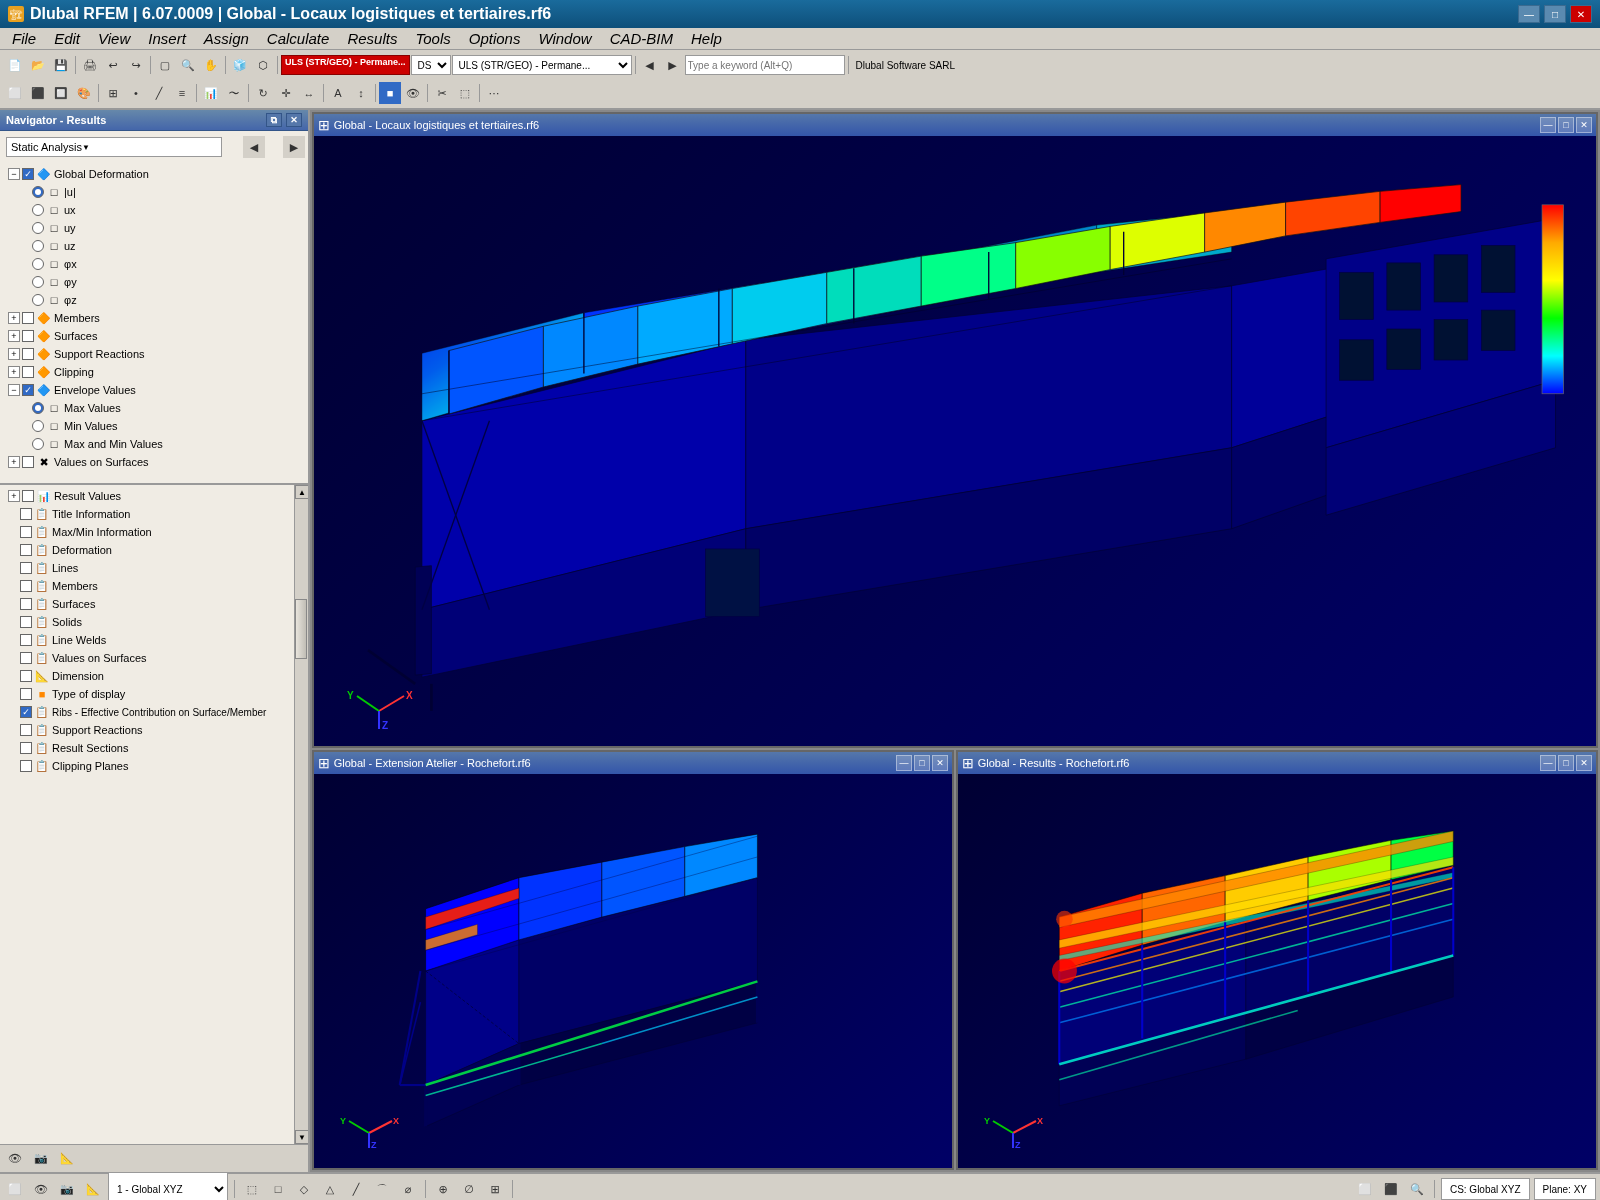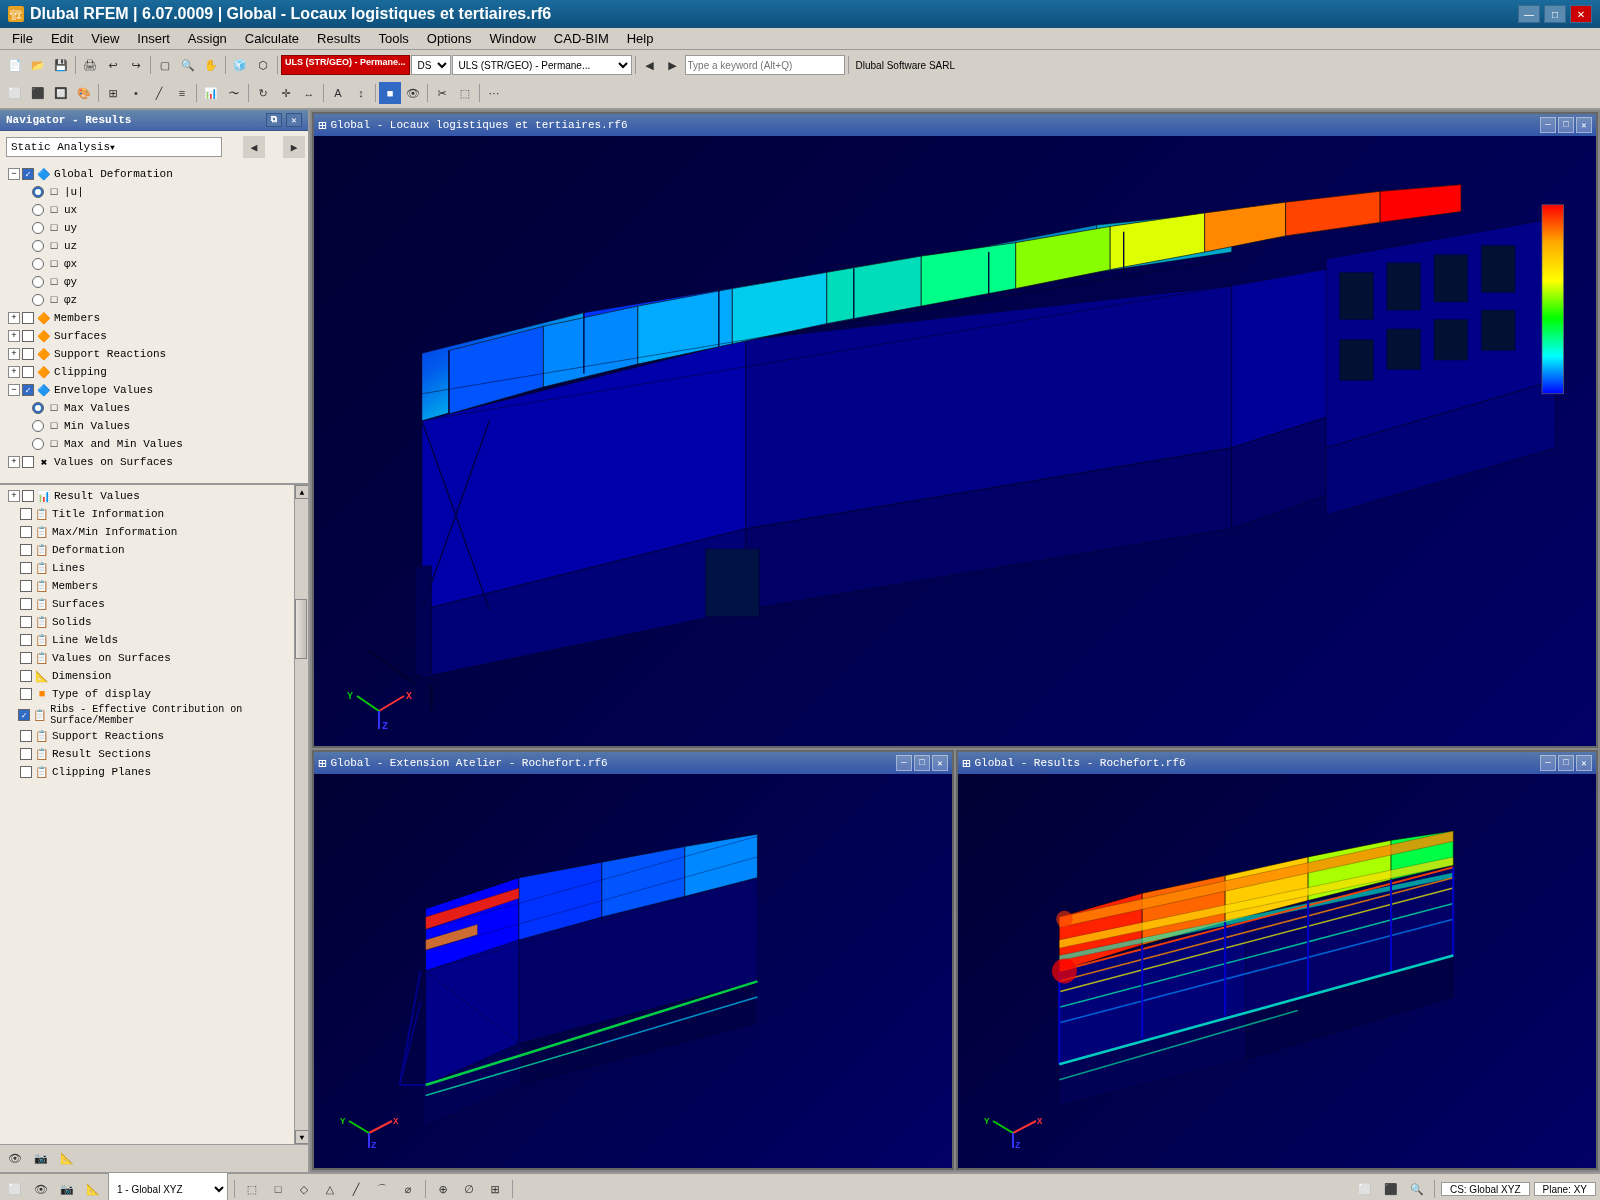--- a/index.html
+++ b/index.html
@@ -25,21 +25,21 @@
     
     .menu-bar {
       height: 22px;
       background: #d4d0c8;
       border-bottom: 1px solid #999;
       display: flex;
       align-items: center;
       padding: 0 4px;
       gap: 2px;
     }
-    .menu-item { padding: 2px 8px; font-size: 13px; cursor: pointer; color: #000; }
+    .menu-item { padding: 2px 8px; font-size: 15px; cursor: pointer; color: #000; font-style: italic; }
 
     
     .toolbar-area {
       background: #d4d0c8;
       border-bottom: 2px solid #999;
       padding: 2px 4px;
       display: flex;
       flex-direction: column;
       gap: 2px;
     }
@@ -77,21 +77,20 @@
       font-size: 10px;
       padding: 1px 4px;
       height: 20px;
       border: 1px solid #880000;
     }
 
     
     .main-layout {
       display: flex;
       height: calc(1200px - 28px - 22px - 56px - 32px);
-      font-family: Liberation Mono, monospace;
     }
 
     
     .navigator-panel {
       width: 310px;
       background: #f0ece4;
       border-right: 2px solid #999;
       display: flex;
       flex-direction: column;
       height: 100%;
@@ -258,21 +257,21 @@
       border: 1px solid #999;
       background: white;
       min-width: 120px;
       padding: 0 4px;
     }
     .status-text {
       font-size: 10px;
       padding: 0 8px;
       background: white;
       border: 1px solid #999;
-      height: 14px;
+      height: 22px;
       display: flex;
       align-items: center;
     }
     .scrollbar-thumb {
       width: 12px;
       height: 60px;
       background: linear-gradient(to right, #e8e4dc, #c0bdb5);
       border: 1px solid #888;
       position: absolute;
       top: 100px;

